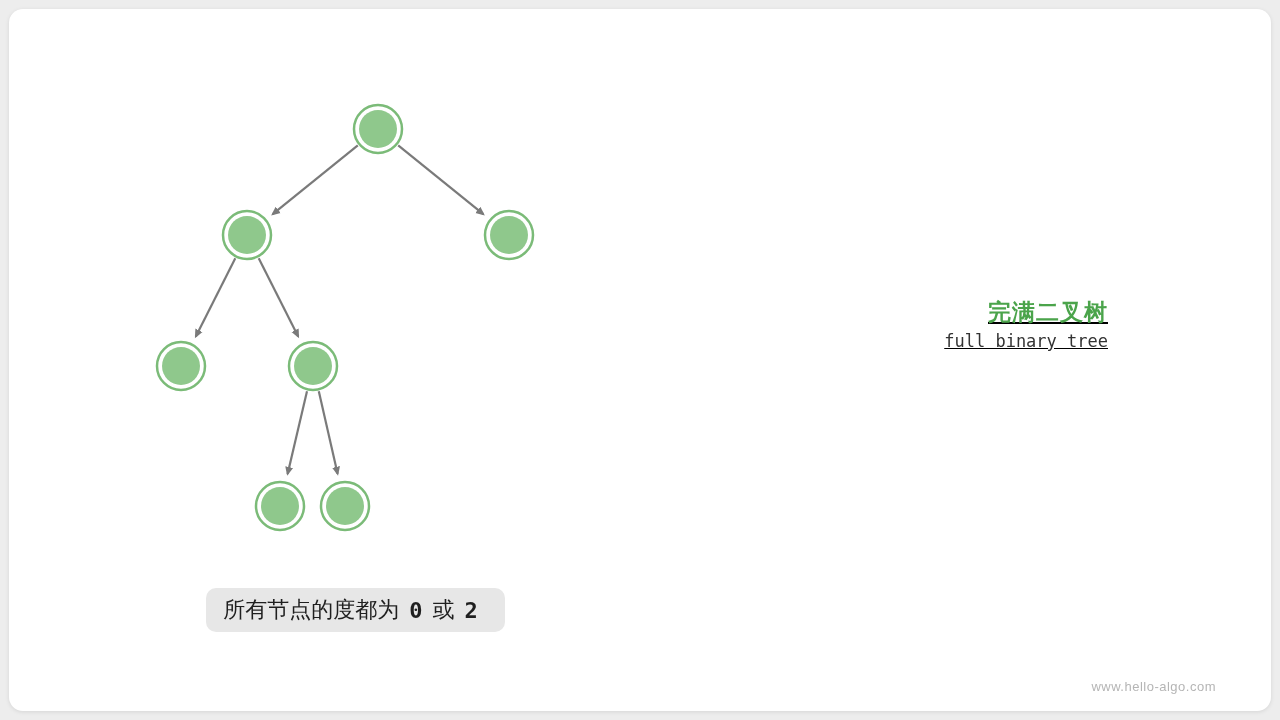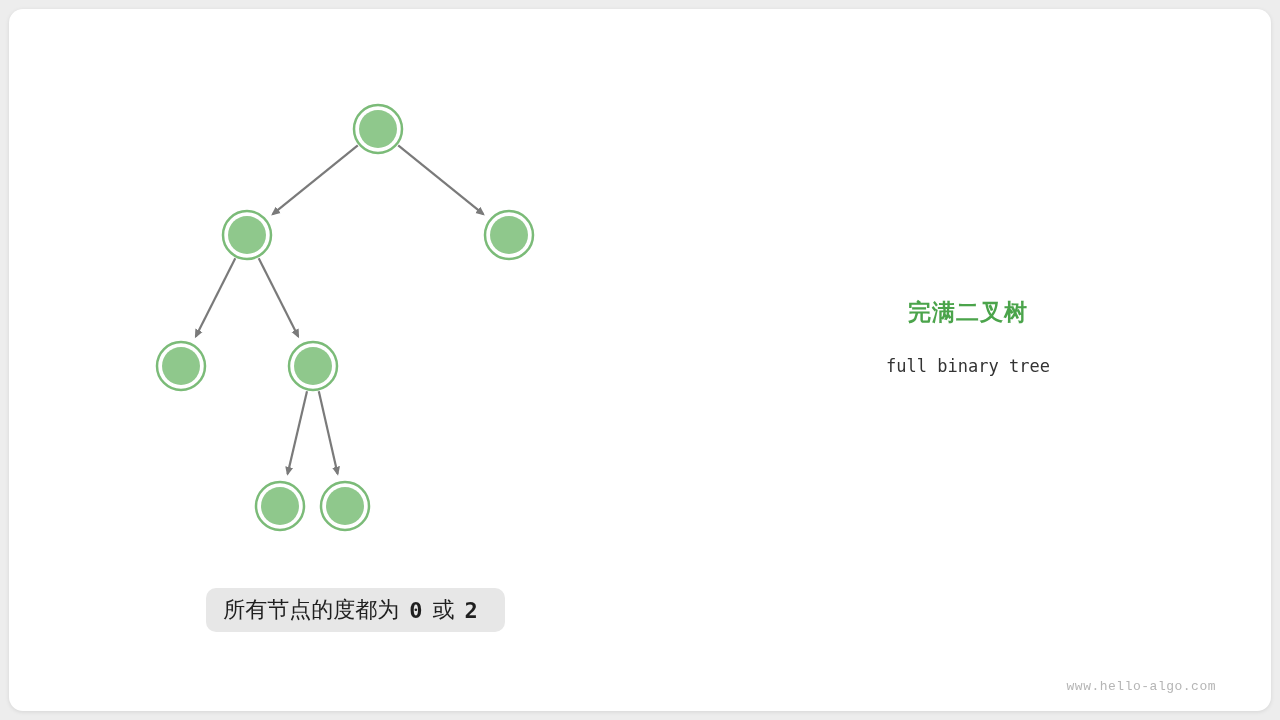--- a/index.html
+++ b/index.html
@@ -32,30 +32,31 @@
   .tree-svg{
     position:absolute;
     left:0;top:0;
     width:1280px;height:720px;
     pointer-events:none;
   }
   .label-block{
     position:absolute;
     left:828px;top:297px;
     width:280px;
-    text-align:center;
+    text-align:right;
+    text-decoration:underline;
   }
   .figure-title{
     font-size:23px;
     font-weight:700;
     color:var(--title-green);
     letter-spacing:1px;
   }
   .figure-subtitle{
-    margin-top:28px;
+    margin-top:3px;
     font-family:"DejaVu Sans Mono",monospace;
     font-size:17px;
     color:#333333;
   }
   .caption{
     position:absolute;
     left:206px;top:588px;
     width:299px;height:44px;
     box-sizing:border-box;
     background:var(--caption-bg);
@@ -69,21 +70,21 @@
   }
   .mono-bold{
     font-family:"DejaVu Sans Mono",monospace;
     font-weight:bold;
     font-size:22px;
     margin:0 10px;
   }
   .watermark{
     position:absolute;
     right:64px;bottom:26px;
-    font-family:Liberation Mono, monospace;
+    font-family:Liberation Sans, sans-serif;
     font-size:13px;
     letter-spacing:0.5px;
     color:var(--watermark);
   }
 </style>
 </head>
 <body>
 
 <div class="card"></div>
 

